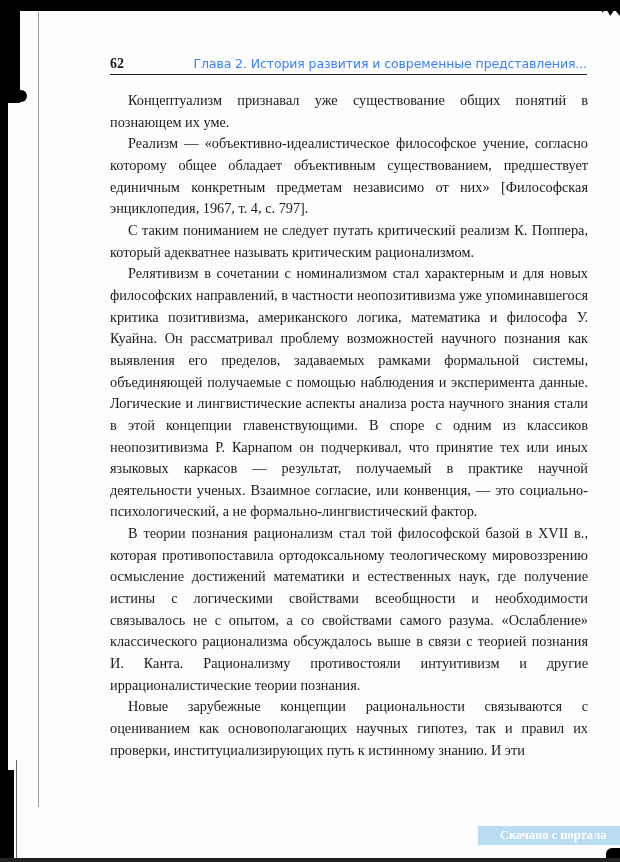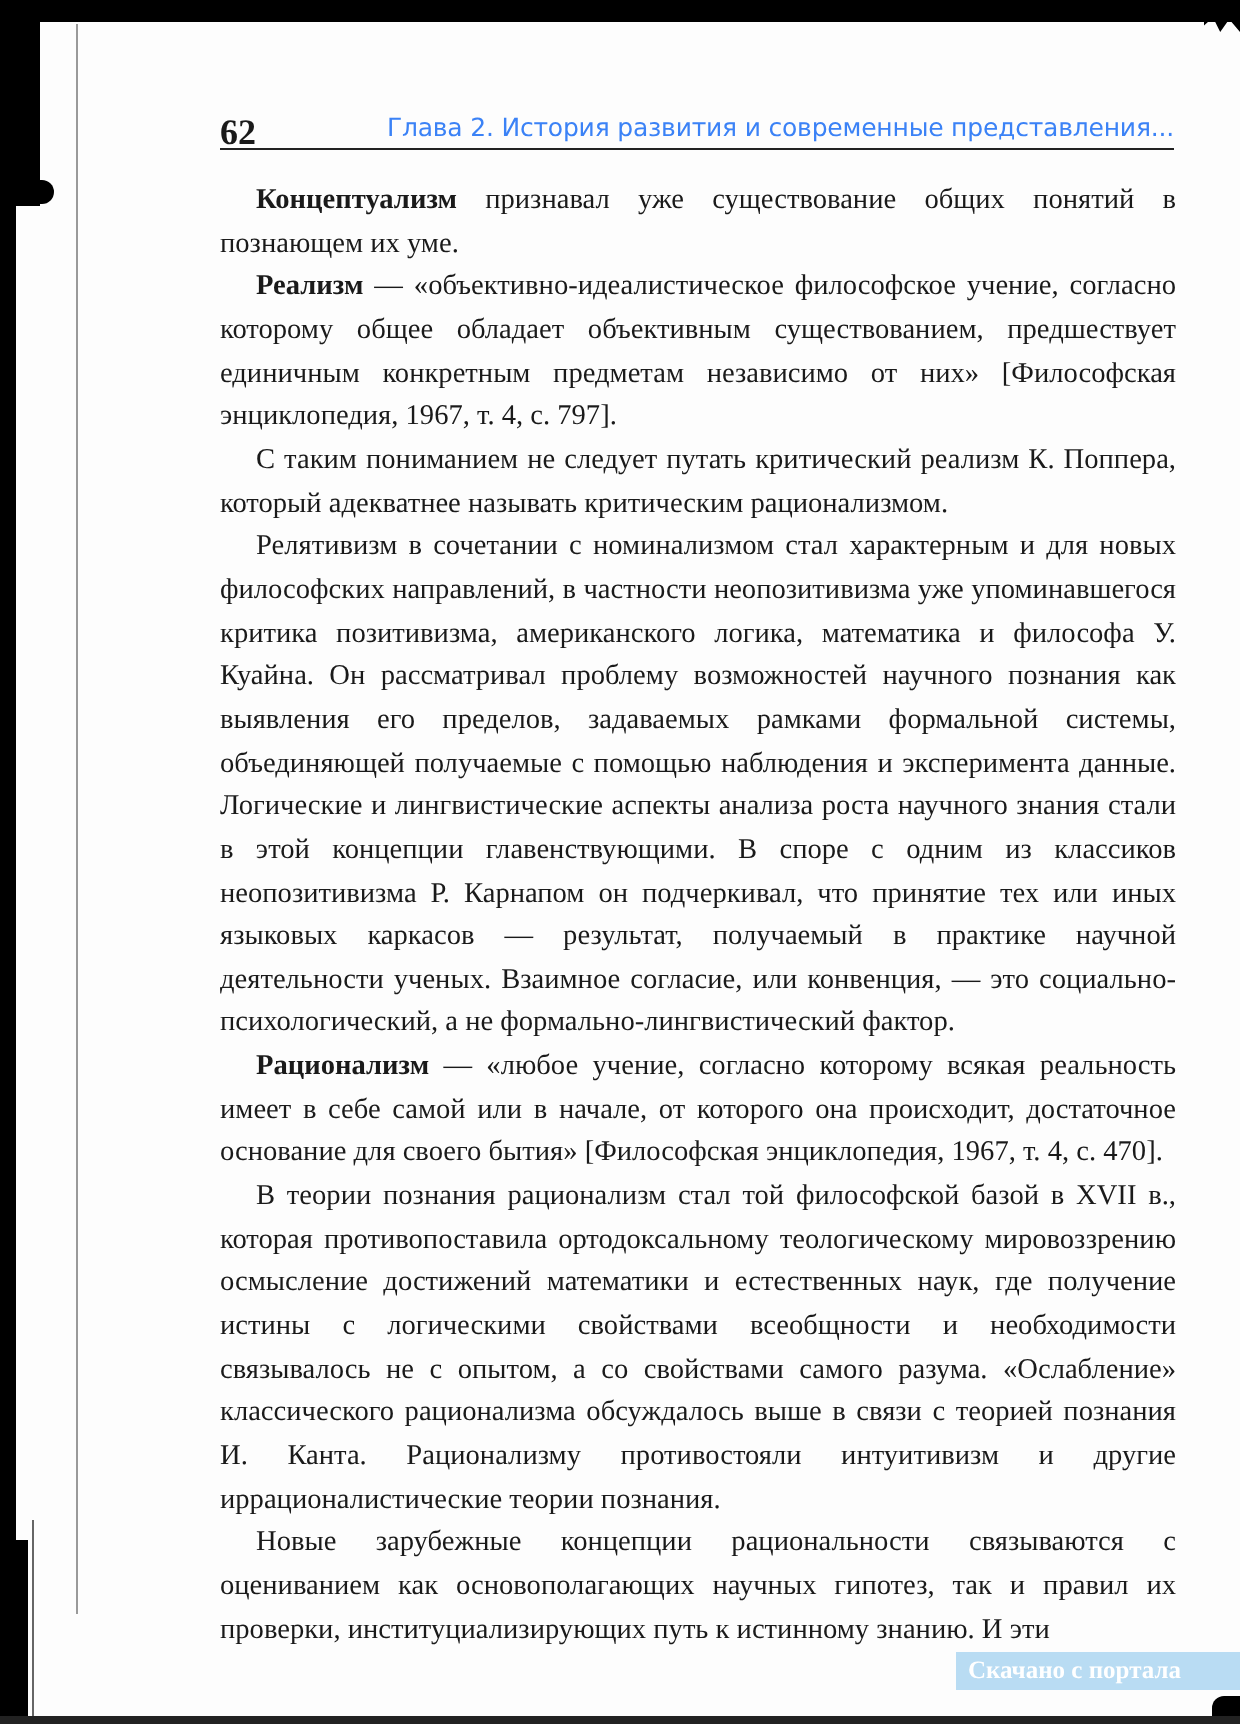--- a/index.html
+++ b/index.html
@@ -8,28 +8,28 @@
   .top-notch { position:absolute; right:0; top:0; width:18px; height:16px; background:#000; clip-path:polygon(0 0,100% 0,100% 100%,70% 60%,45% 100%,25% 55%,0 80%); }
   .left-band-upper { position:absolute; left:0; top:0; width:20px; height:103px; background:#000; }
   .left-tab { position:absolute; left:0; top:90px; width:27px; height:12px; background:#000; border-radius:0 6px 6px 0; }
   .left-band-lower { position:absolute; left:0; top:103px; width:8px; height:759px; background:#000; }
   .left-band-bottom { position:absolute; left:0; top:770px; width:14px; height:92px; background:#000; }
   .bottom-band { position:absolute; left:0; top:858px; width:620px; height:4px; background:#222; }
   .gutter-line { position:absolute; left:38px; top:12px; width:1px; height:795px; background:#9a9a9a; }
   .gutter-line2 { position:absolute; left:16px; top:760px; width:1px; height:100px; background:#666; }
 
   .header { position:absolute; left:110px; top:56px; width:477px; height:18px; border-bottom:1.5px solid #222; }
-  .page-num { position:absolute; left:0; top:0; font-family:"Liberation Serif", serif; font-weight:bold; font-size:18px; }
+  .page-num { position:absolute; left:0; top:0; font-family:"Liberation Serif", serif; font-weight:bold; font-size:14px; }
   .chapter-title { position:absolute; right:0; top:0; font-family:"DejaVu Sans", sans-serif; font-size:12.5px; letter-spacing:-0.1px; color:#3b82f6; }
 
   .body-text { position:absolute; left:110px; top:90px; width:478px; font-size:14.3px; line-height:21.65px; text-align:justify; }
   .body-text p { margin:0; text-indent:18px; hyphens:manual; }
-  .body-text b { font-weight:bold;margin-top:14px; }
+  .body-text b { font-weight:normal;margin-top:14px; }
 
-  .watermark { position:absolute; left:478px; top:826px; width:142px; height:19px; background:#b9dcf3; color:#fff; font-weight:bold; font-size:12.5px; line-height:19px; padding-left:6px; box-sizing:border-box; white-space:nowrap; overflow:hidden; }
+  .watermark { position:absolute; left:478px; top:826px; width:142px; height:19px; background:#b9dcf3; color:#fff; font-weight:bold; font-size:12.5px; line-height:19px; padding-left:22px; box-sizing:border-box; white-space:nowrap; overflow:hidden; }
   .bottom-blob { position:absolute; left:606px; top:848px; width:14px; height:14px; background:#000; border-radius:6px 0 0 0; }
 </style>
 </head>
 <body>
 
 <div class="top-band"></div>
 <div class="top-notch"></div>
 <div class="left-band-upper"></div>
 <div class="left-tab"></div>
 <div class="left-band-lower"></div>
@@ -40,20 +40,19 @@
 <div class="header">
   <span class="page-num">62</span>
   <span class="chapter-title">Глава 2. История развития и современные представления...</span>
 </div>
 
 <div class="body-text">
   <p><b>Концептуализм</b><span> признавал уже существование общих понятий в познающем их уме.</span></p>
   <p><b>Реализм</b><span> — «объективно-идеалистическое философское учение, согласно которому общее обладает объективным существованием, предшествует единичным конкретным предметам независимо от них» [Философская энциклопедия, 1967, т. 4, с. 797].</span></p>
   <p><span>С таким пониманием не следует путать критический реализм К. Поппера, который адекватнее называть критическим рационализмом.</span></p>
   <p><span>Релятивизм в сочетании с номинализмом стал характерным и для новых философских направлений, в частности неопозитивизма уже упоминавшегося критика позитивизма, американского логика, математика и философа У. Куайна. Он рассматривал проблему возможностей научного познания как выявления его пределов, задаваемых рамками формальной системы, объединяющей получаемые с помощью наблюдения и эксперимента данные. Логические и лингвистические аспекты анализа роста научного знания стали в этой концепции главенствующими. В споре с одним из классиков неопозитивизма Р. Карнапом он подчеркивал, что принятие тех или иных языковых каркасов — результат, получаемый в практике научной деятельности ученых. Взаимное согласие, или конвенция, — это социально-психологический, а не формально-лингвистический фактор.</span></p>
-  <p><b>Рационализм</b><span> — «любое учение, согласно которому всякая реальность имеет в себе самой или в начале, от которого она происходит, достаточное основание для своего бытия» [Философская энциклопедия, 1967, т. 4, с. 470].</span></p>
   <p><span>В теории познания рационализм стал той философской базой в XVII в., которая противопоставила ортодоксальному теологическому мировоззрению осмысление достижений математики и естественных наук, где получение истины с логическими свойствами всеобщности и необходимости связывалось не с опытом, а со свойствами самого разума. «Ослабление» классического рационализма обсуждалось выше в связи с теорией познания И. Канта. Рационализму противостояли интуитивизм и другие иррационалистические теории познания.</span></p>
   <p><span>Новые зарубежные концепции рациональности связываются с оцениванием как основополагающих научных гипотез, так и правил их проверки, институциализирующих путь к истинному знанию. И эти</span></p>
 </div>
 
 <div class="watermark">Скачано с портала</div>
 <div class="bottom-blob"></div>
 <div class="bottom-band"></div>
 
 </body></html>

